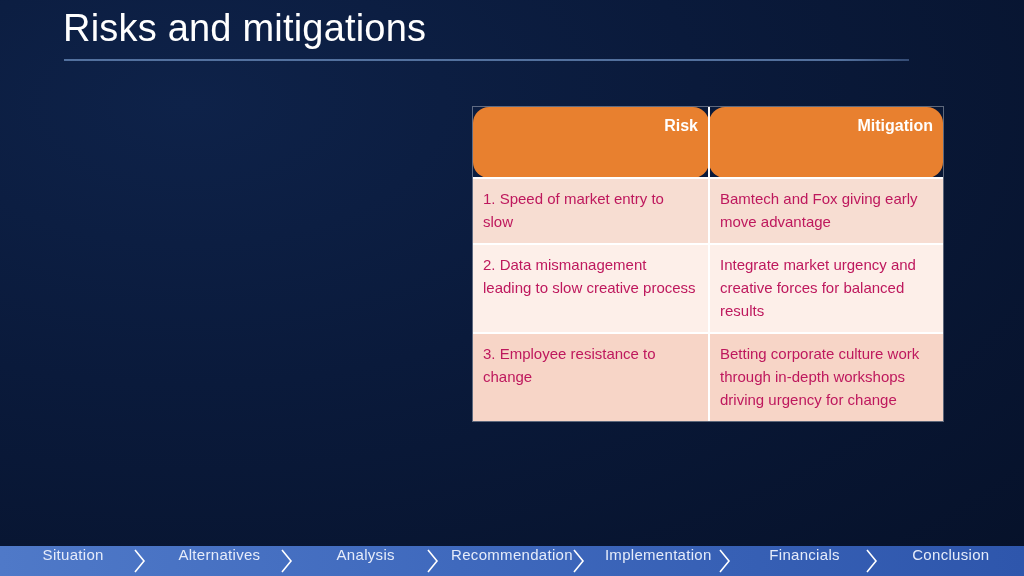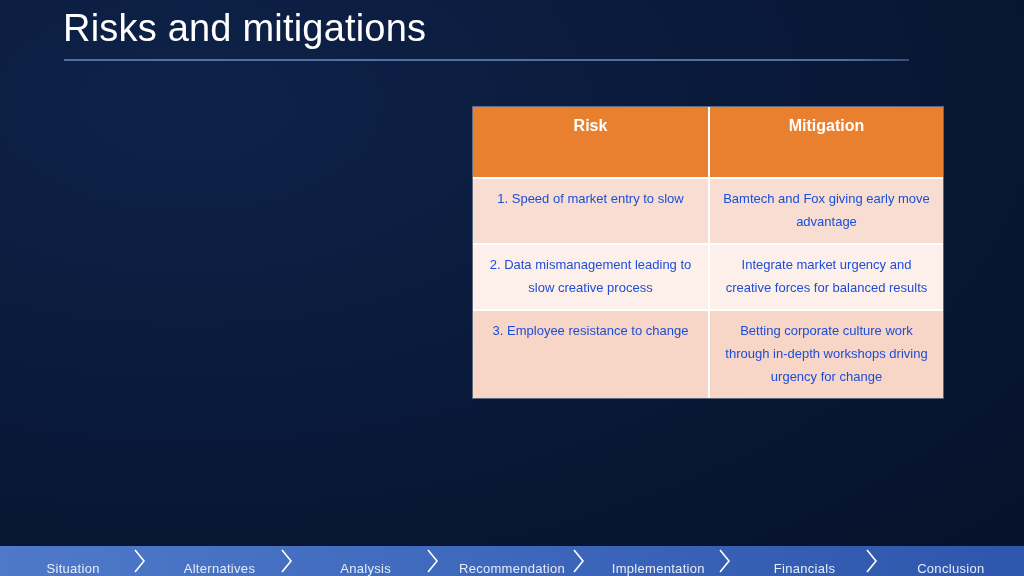--- a/index.html
+++ b/index.html
@@ -100,34 +100,34 @@
   #risk-table col.c-mit { width: 234px; }
 
   #risk-table th {
     background: #e8802f;
     color: #ffffff;
     font-size: 16px;
     font-weight: bold;
     height: 60px;
     vertical-align: top;
     padding: 10px 10px 0 10px;
-    text-align: center;
+    text-align: right;
     border-right: 2px solid #ffffff;
+    border-radius: 16px;
   }
   #risk-table th:last-child { border-right: none; }
 
   #risk-table td {
-    font-size: 13px;
+    font-size: 15px;
     line-height: 23px;
-    color: #1d4ed8;
+    color: #be185d;
     vertical-align: top;
     padding: 8px 10px 10px 10px;
     border-right: 2px solid #ffffff;
     border-top: 2px solid #ffffff;
-    text-align: center;
   }
   #risk-table td:last-child { border-right: none; }
 
   #risk-table tr.row-a td { background: #f7ddd2; }
   #risk-table tr.row-b td { background: #fdefe9; }
   #risk-table tr.row-c td { background: #f7d5c7; margin-top: 46px; }
 
   
   #navbar {
     position: absolute;
@@ -135,23 +135,23 @@
     bottom: 0;
     width: 1024px;
     height: 30px;
     display: flex;
     background: linear-gradient(to right, #4f79c8 0%, #3f69bd 45%, #2e56ac 100%);
   }
   .nav-step {
     position: relative;
     flex: 1 1 0;
     display: flex;
-    align-items: flex-end;
+    align-items: flex-start;
     justify-content: center;
-    font-size: 13px;
+    font-size: 15px;
     color: #e6ecfa;
     letter-spacing: 0.3px;
     white-space: nowrap;
   }
   .nav-step .chev {
     position: absolute;
     right: -1px;
     top: 0;
     width: 14px;
     height: 30px;

